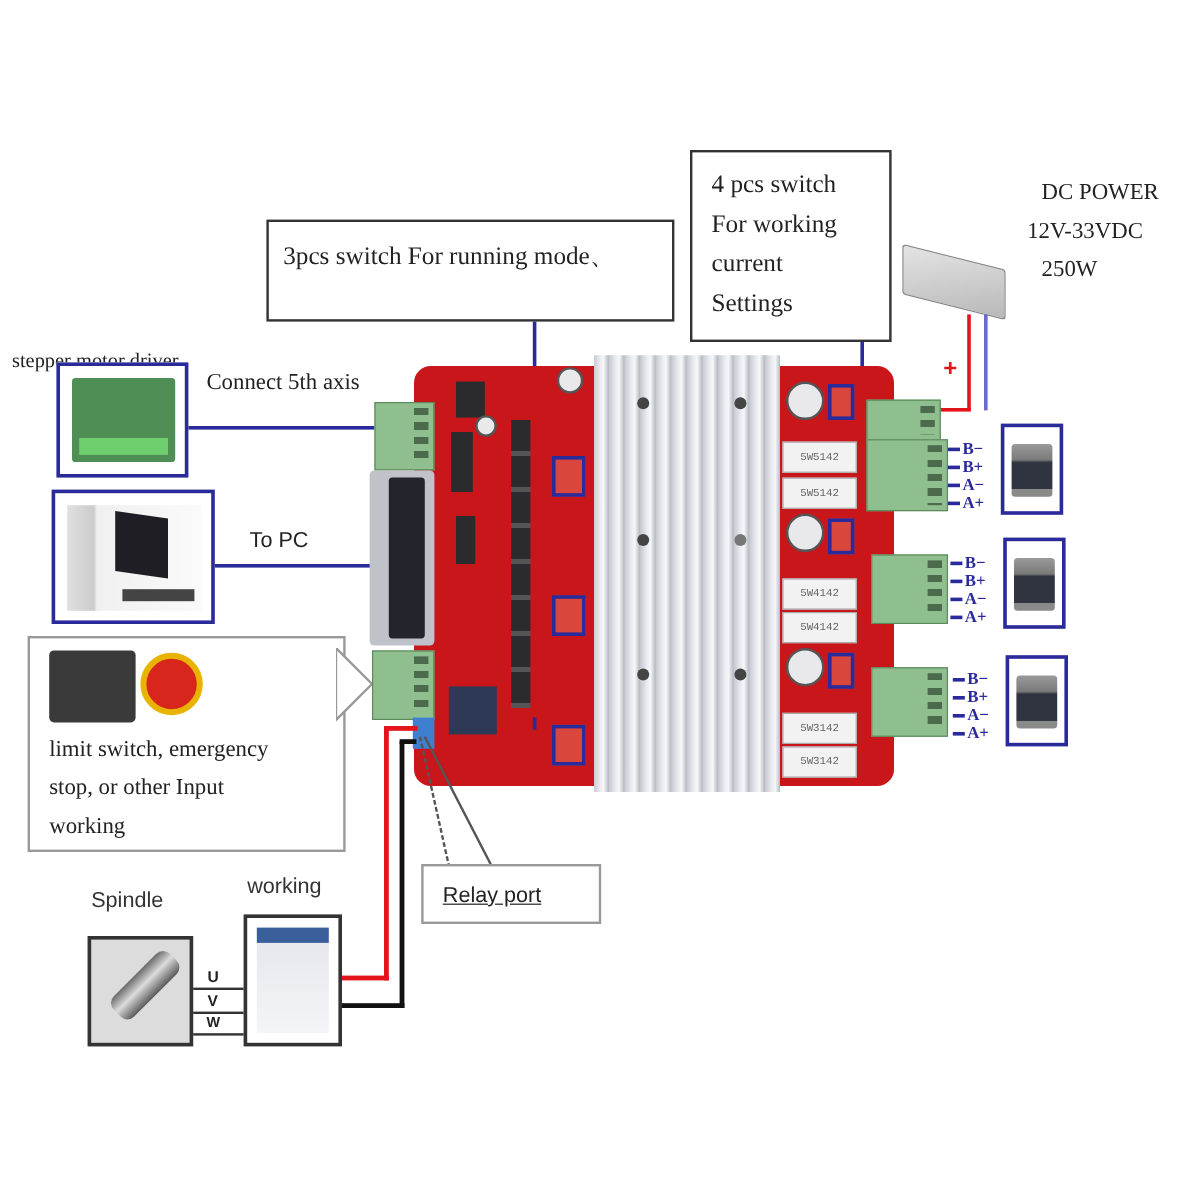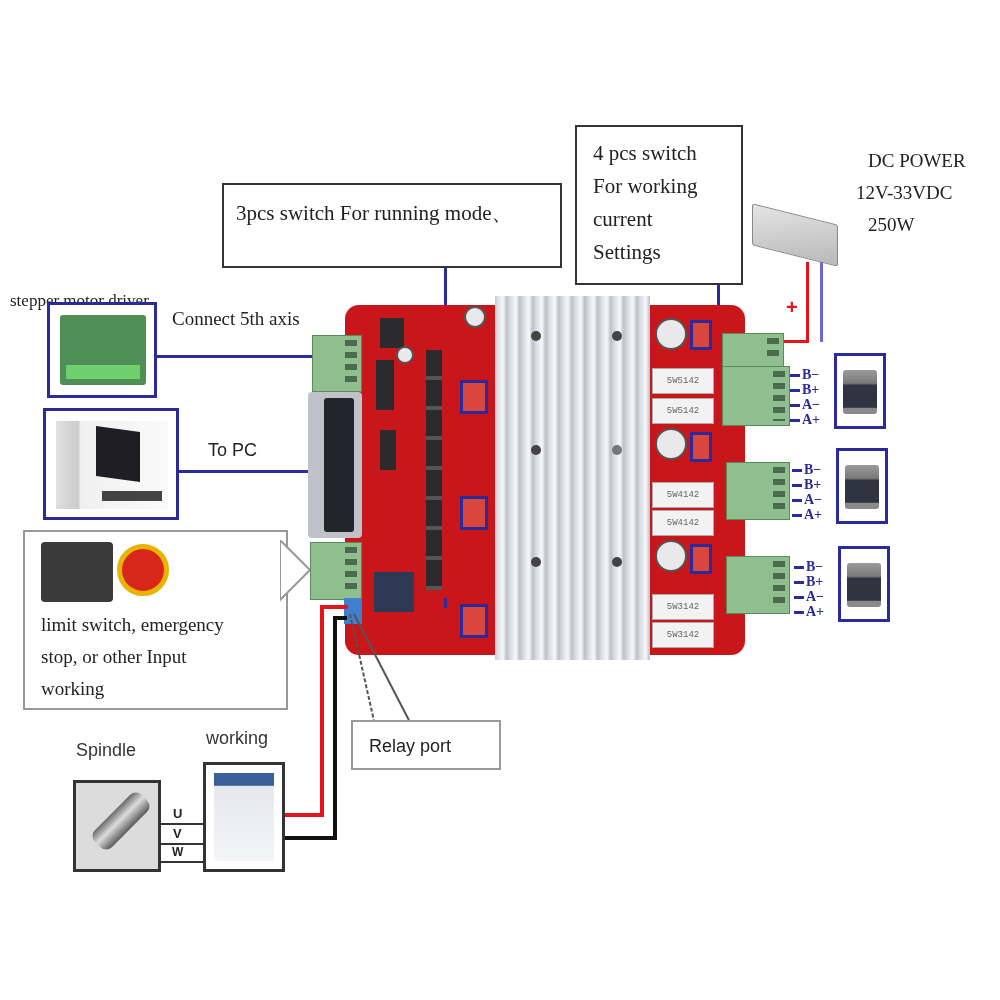--- a/index.html
+++ b/index.html
@@ -159,21 +159,21 @@
   <div class="motor-box" style="left:838px;top:546px;">
       <div class="motor"></div>
     </div>
 </div>
 
 <svg class="abs" style="left:340px;top:610px;" width="110" height="120">
   <line x1="10" y1="4" x2="36" y2="120" stroke="#555" stroke-width="2" stroke-dasharray="4,2"></line>
   <line x1="14" y1="4" x2="74" y2="120" stroke="#555" stroke-width="2"></line>
 </svg>
 <div class="callout-gray" style="left:351px;top:720px;width:150px;height:50px;">
-  <div class="txt sans" style="left:16px;top:14px;font-size:18px;">Relay port</div>
+  <div class="txt sans" style="left:16px;top:14px;font-size:18px;text-decoration:underline;">Relay port</div>
 </div>
 
 <div class="abs" style="left:320px;top:607px;width:4px;height:210px;background:#e3141b;"></div>
 <div class="abs" style="left:320px;top:605px;width:28px;height:4px;background:#e3141b;"></div>
 <div class="abs" style="left:284px;top:813px;width:40px;height:4px;background:#e3141b;"></div>
 <div class="abs" style="left:333px;top:618px;width:4px;height:222px;background:#111;"></div>
 <div class="abs" style="left:333px;top:616px;width:14px;height:4px;background:#111;"></div>
 <div class="abs" style="left:284px;top:836px;width:53px;height:4px;background:#111;"></div>
 
 <div class="txt sans" style="left:206px;top:728px;font-size:18px;color:#333;">working</div>

